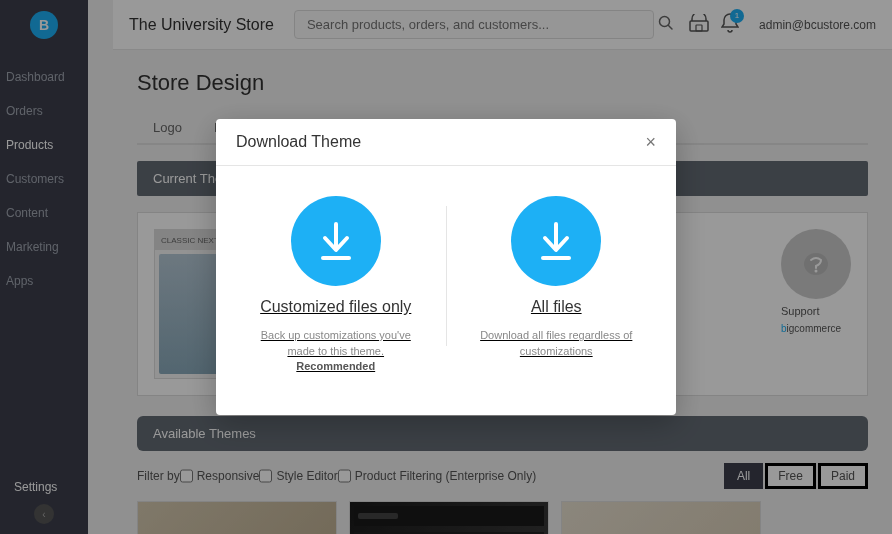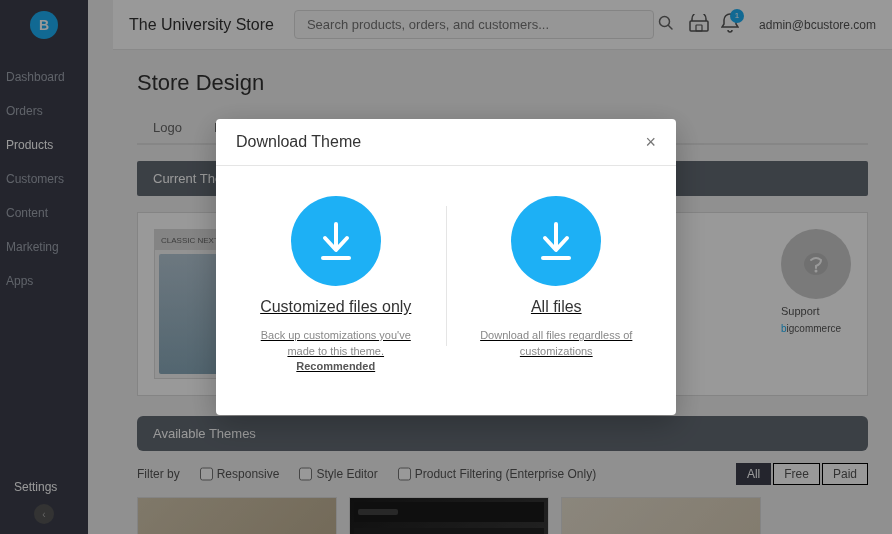--- a/index.html
+++ b/index.html
@@ -233,38 +233,38 @@
       color: #fff;
       padding: 10px 16px;
       font-size: 13px;
       margin-bottom: 12px;
       border-radius: 6px;
       margin-top: 20px;
     }
     .filter-bar {
       display: flex;
       align-items: center;
-      gap: 20px;
+      gap: 0;
       margin-bottom: 12px;
       font-size: 12px;
       color: #555;
     }
     .filter-checkbox {
       display: flex;
       gap: 4px;
     }
     .filter-tabs {
       margin-left: auto;
       display: flex;
       gap: 2px;
     }
     .filter-tab {
       padding: 3px 10px;
       font-size: 12px;
-      border: 1px solid #000000;
+      border: 3px solid #000000;
       background: #fff;
       cursor: pointer;
       color: #555;
     }
     .filter-tab.active {
       background: #3c3f4c;
       color: #fff;
       border-color: #3c3f4c;
     }
 

